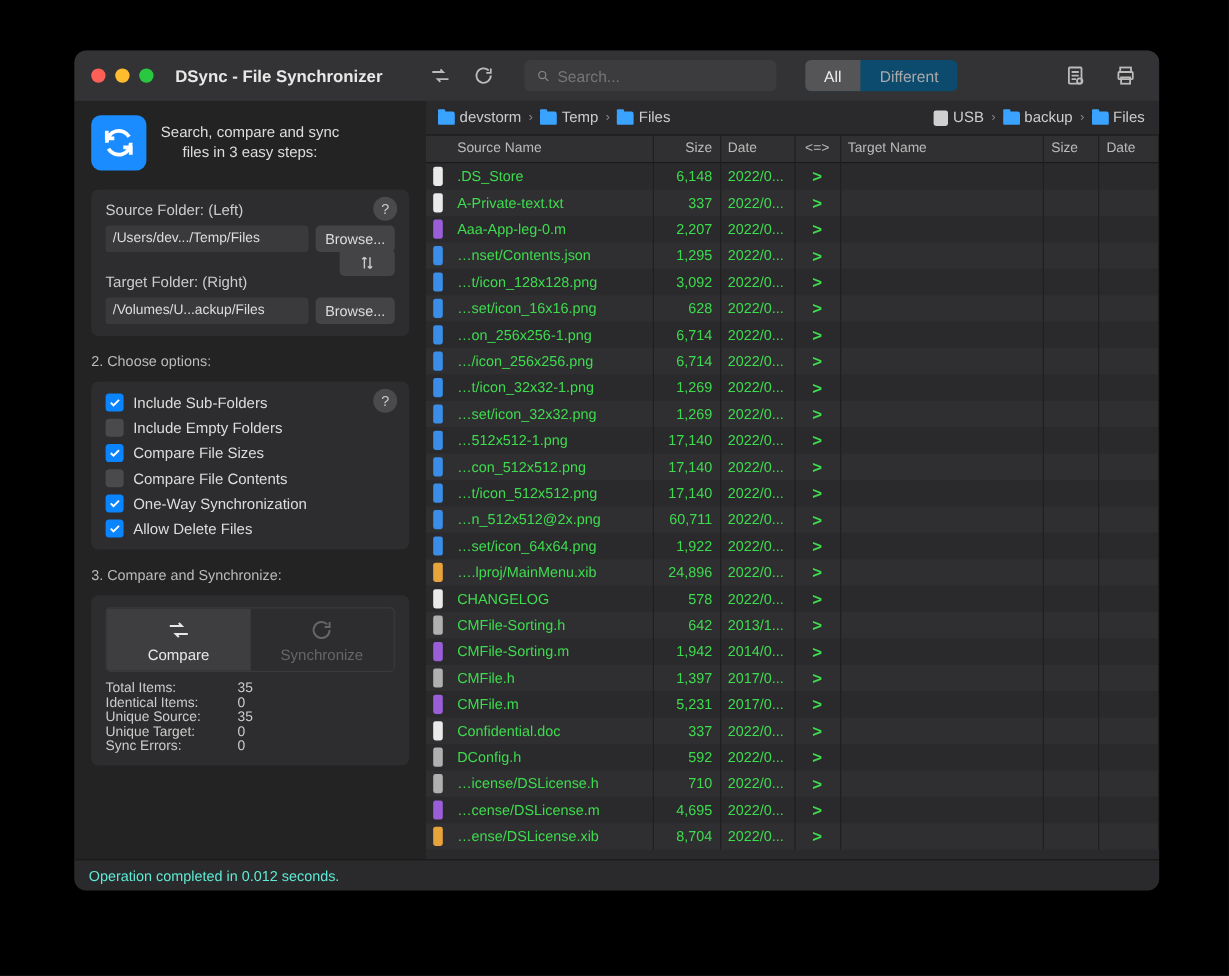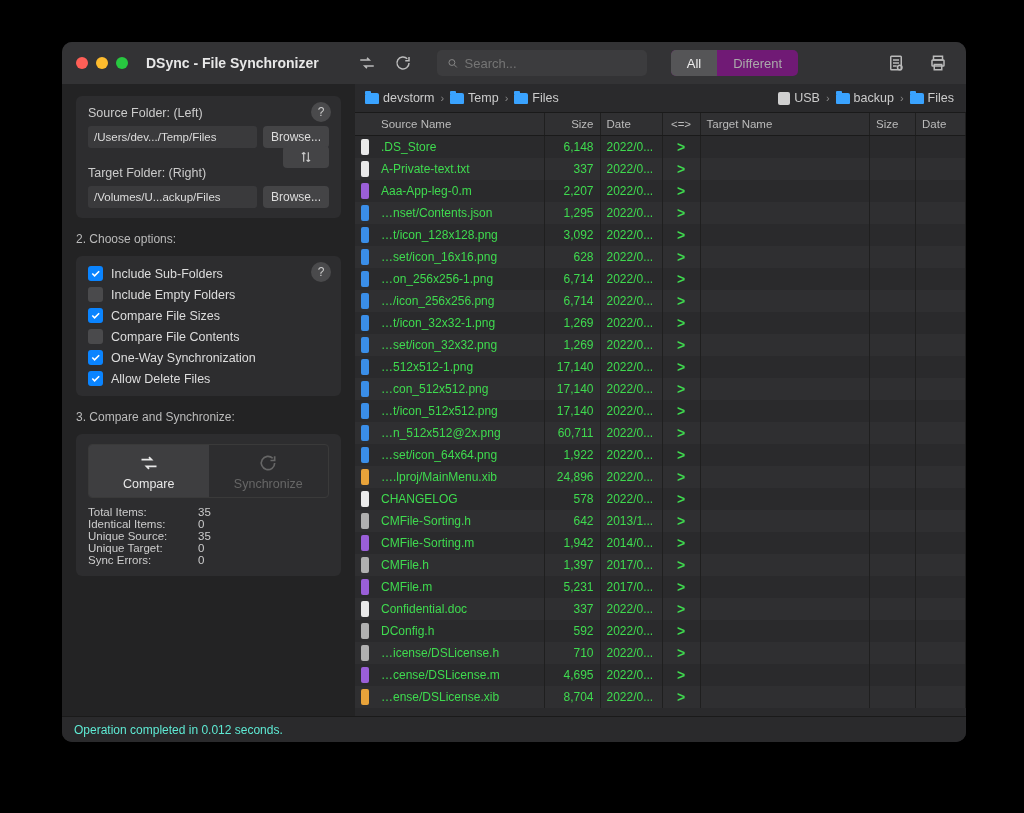--- a/index.html
+++ b/index.html
@@ -13,21 +13,21 @@
   .traffic .red { background: #ff5f57; }
   .traffic .yellow { background: #febc2e; }
   .traffic .green { background: #28c840; }
   .win-title { font-weight: 600; font-size: 14px; color: #e8e8e8; }
   .titlebar-spacer { flex: 0 0 18px; }
   .tb-btn { width: 28px; height: 26px; display: flex; align-items: center; justify-content: center; color: #bbb; }
   .tb-btn svg { width: 18px; height: 18px; }
   .searchbox { flex: 1; margin: 0 12px; background: #3c3c3e; border-radius: 5px; height: 26px; display: flex; align-items: center; padding: 0 10px; color: #888; max-width: 210px; }
   .searchbox svg { width: 13px; height: 13px; margin-right: 6px; }
   .searchbox input { background: transparent; border: none; outline: none; color: #ccc; font-size: 13px; width: 100%; }
-  .segmented { display: flex; background: #701a75; border-radius: 5px; overflow: hidden; height: 26px; margin-left: 4px; }
+  .segmented { display: flex; background: #0c4a6e; border-radius: 5px; overflow: hidden; height: 26px; margin-left: 4px; }
   .segmented .seg { padding: 0 16px; display: flex; align-items: center; color: #aaa; font-size: 13px; }
   .segmented .seg.active { background: #555557; color: #eee; }
   .tb-right { margin-left: auto; display: flex; gap: 14px; }
 
   
   .main { flex: 1; display: flex; overflow: hidden; }
 
   
   .sidebar { width: 293px; background: #232324; padding: 12px 14px 8px 14px; display: flex; flex-direction: column; gap: 10px; overflow-y: auto; }
   .intro { display: flex; align-items: center; gap: 12px; margin-bottom: 6px; }
@@ -148,20 +148,31 @@
             <rect x="4" y="8" width="16" height="8" rx="1"></rect>
             <rect x="7" y="14" width="10" height="7"></rect>
           </svg>
       </div>
     </div>
   </div>
 
   <div class="main">
 
     <div class="sidebar">
+      <div class="intro">
+        <div class="app-icon">
+          <svg viewBox="0 0 24 24" fill="none" stroke="#fff" stroke-width="2.5">
+              <path d="M20 12a8 8 0 0 1-14.9 4M4 12a8 8 0 0 1 14.9-4M4 4v5h5M20 20v-5h-5"></path>
+            </svg>
+        </div>
+        <div class="intro-text">
+          <div>Search, compare and sync</div>
+          <div>files in 3 easy steps:</div>
+        </div>
+      </div>
 
       <div class="panel">
         <div class="help-badge">?</div>
         <div class="folder-label">Source Folder: (Left)</div>
         <div class="path-row">
           <input value="/Users/dev.../Temp/Files" style="">
           <button>Browse...</button>
         </div>
         <div class="swap-btn">
           <svg width="16" height="14" viewBox="0 0 24 24" stroke="#ccc" fill="none" stroke-width="2">

